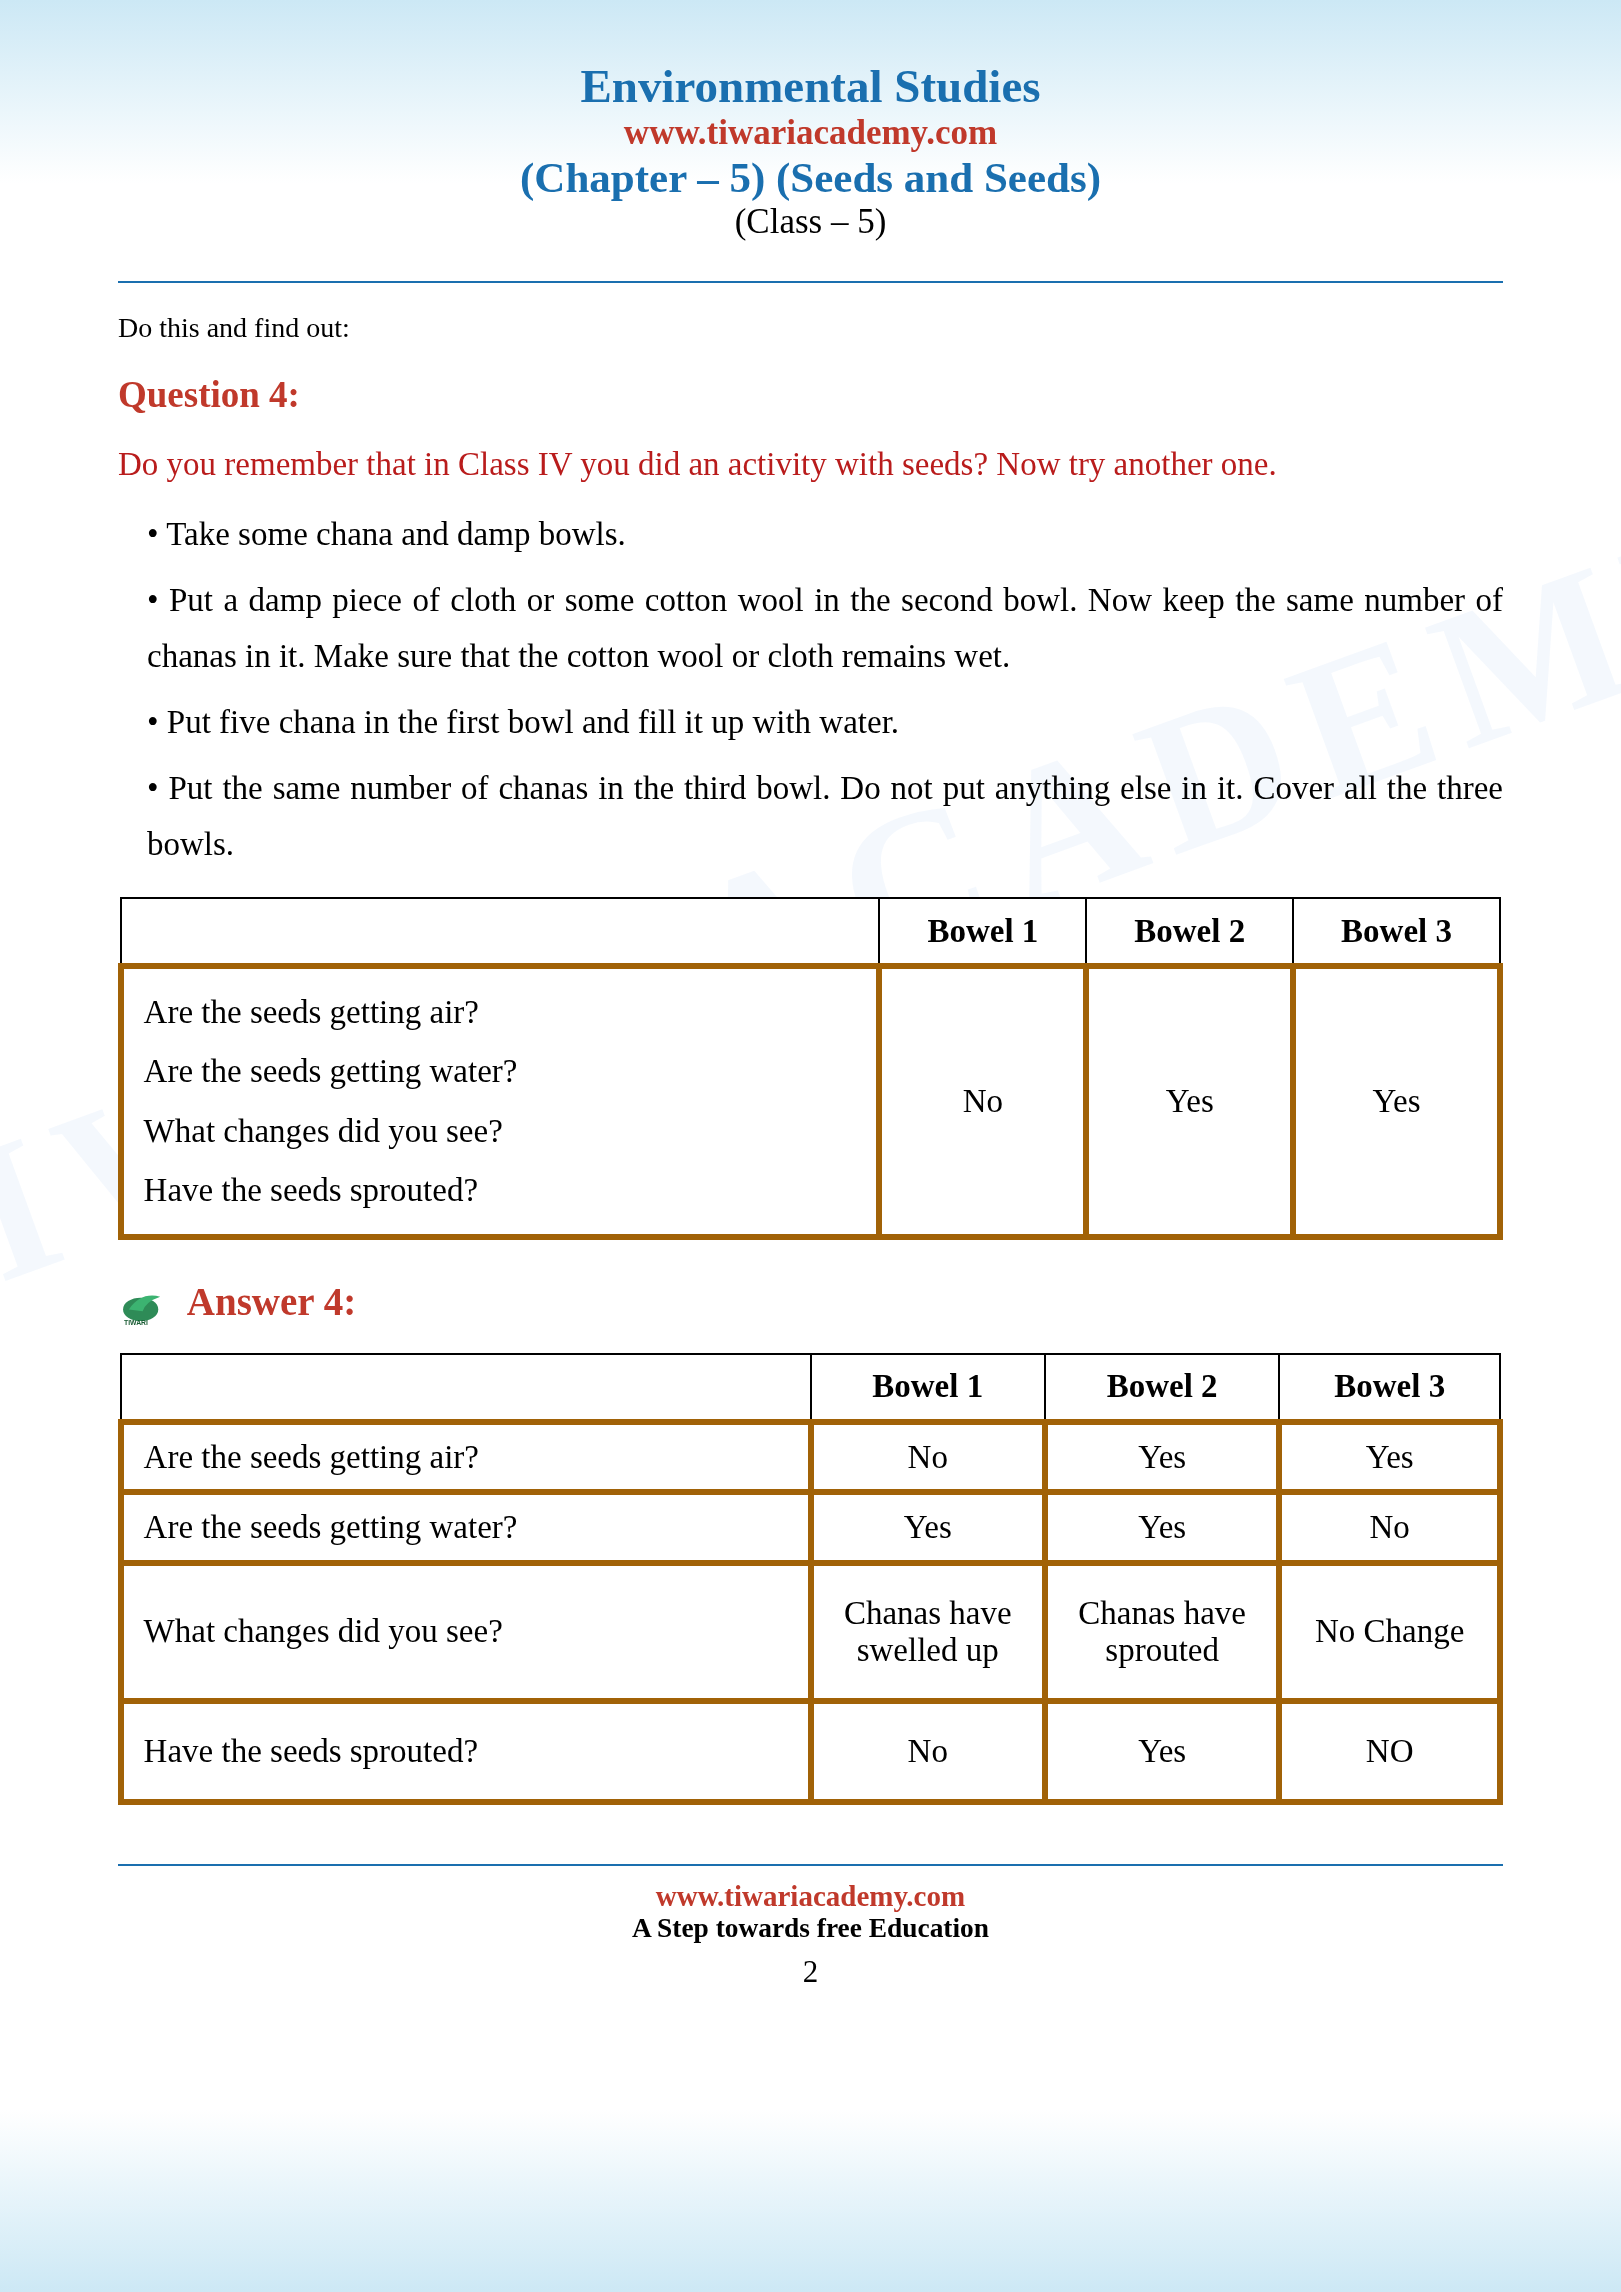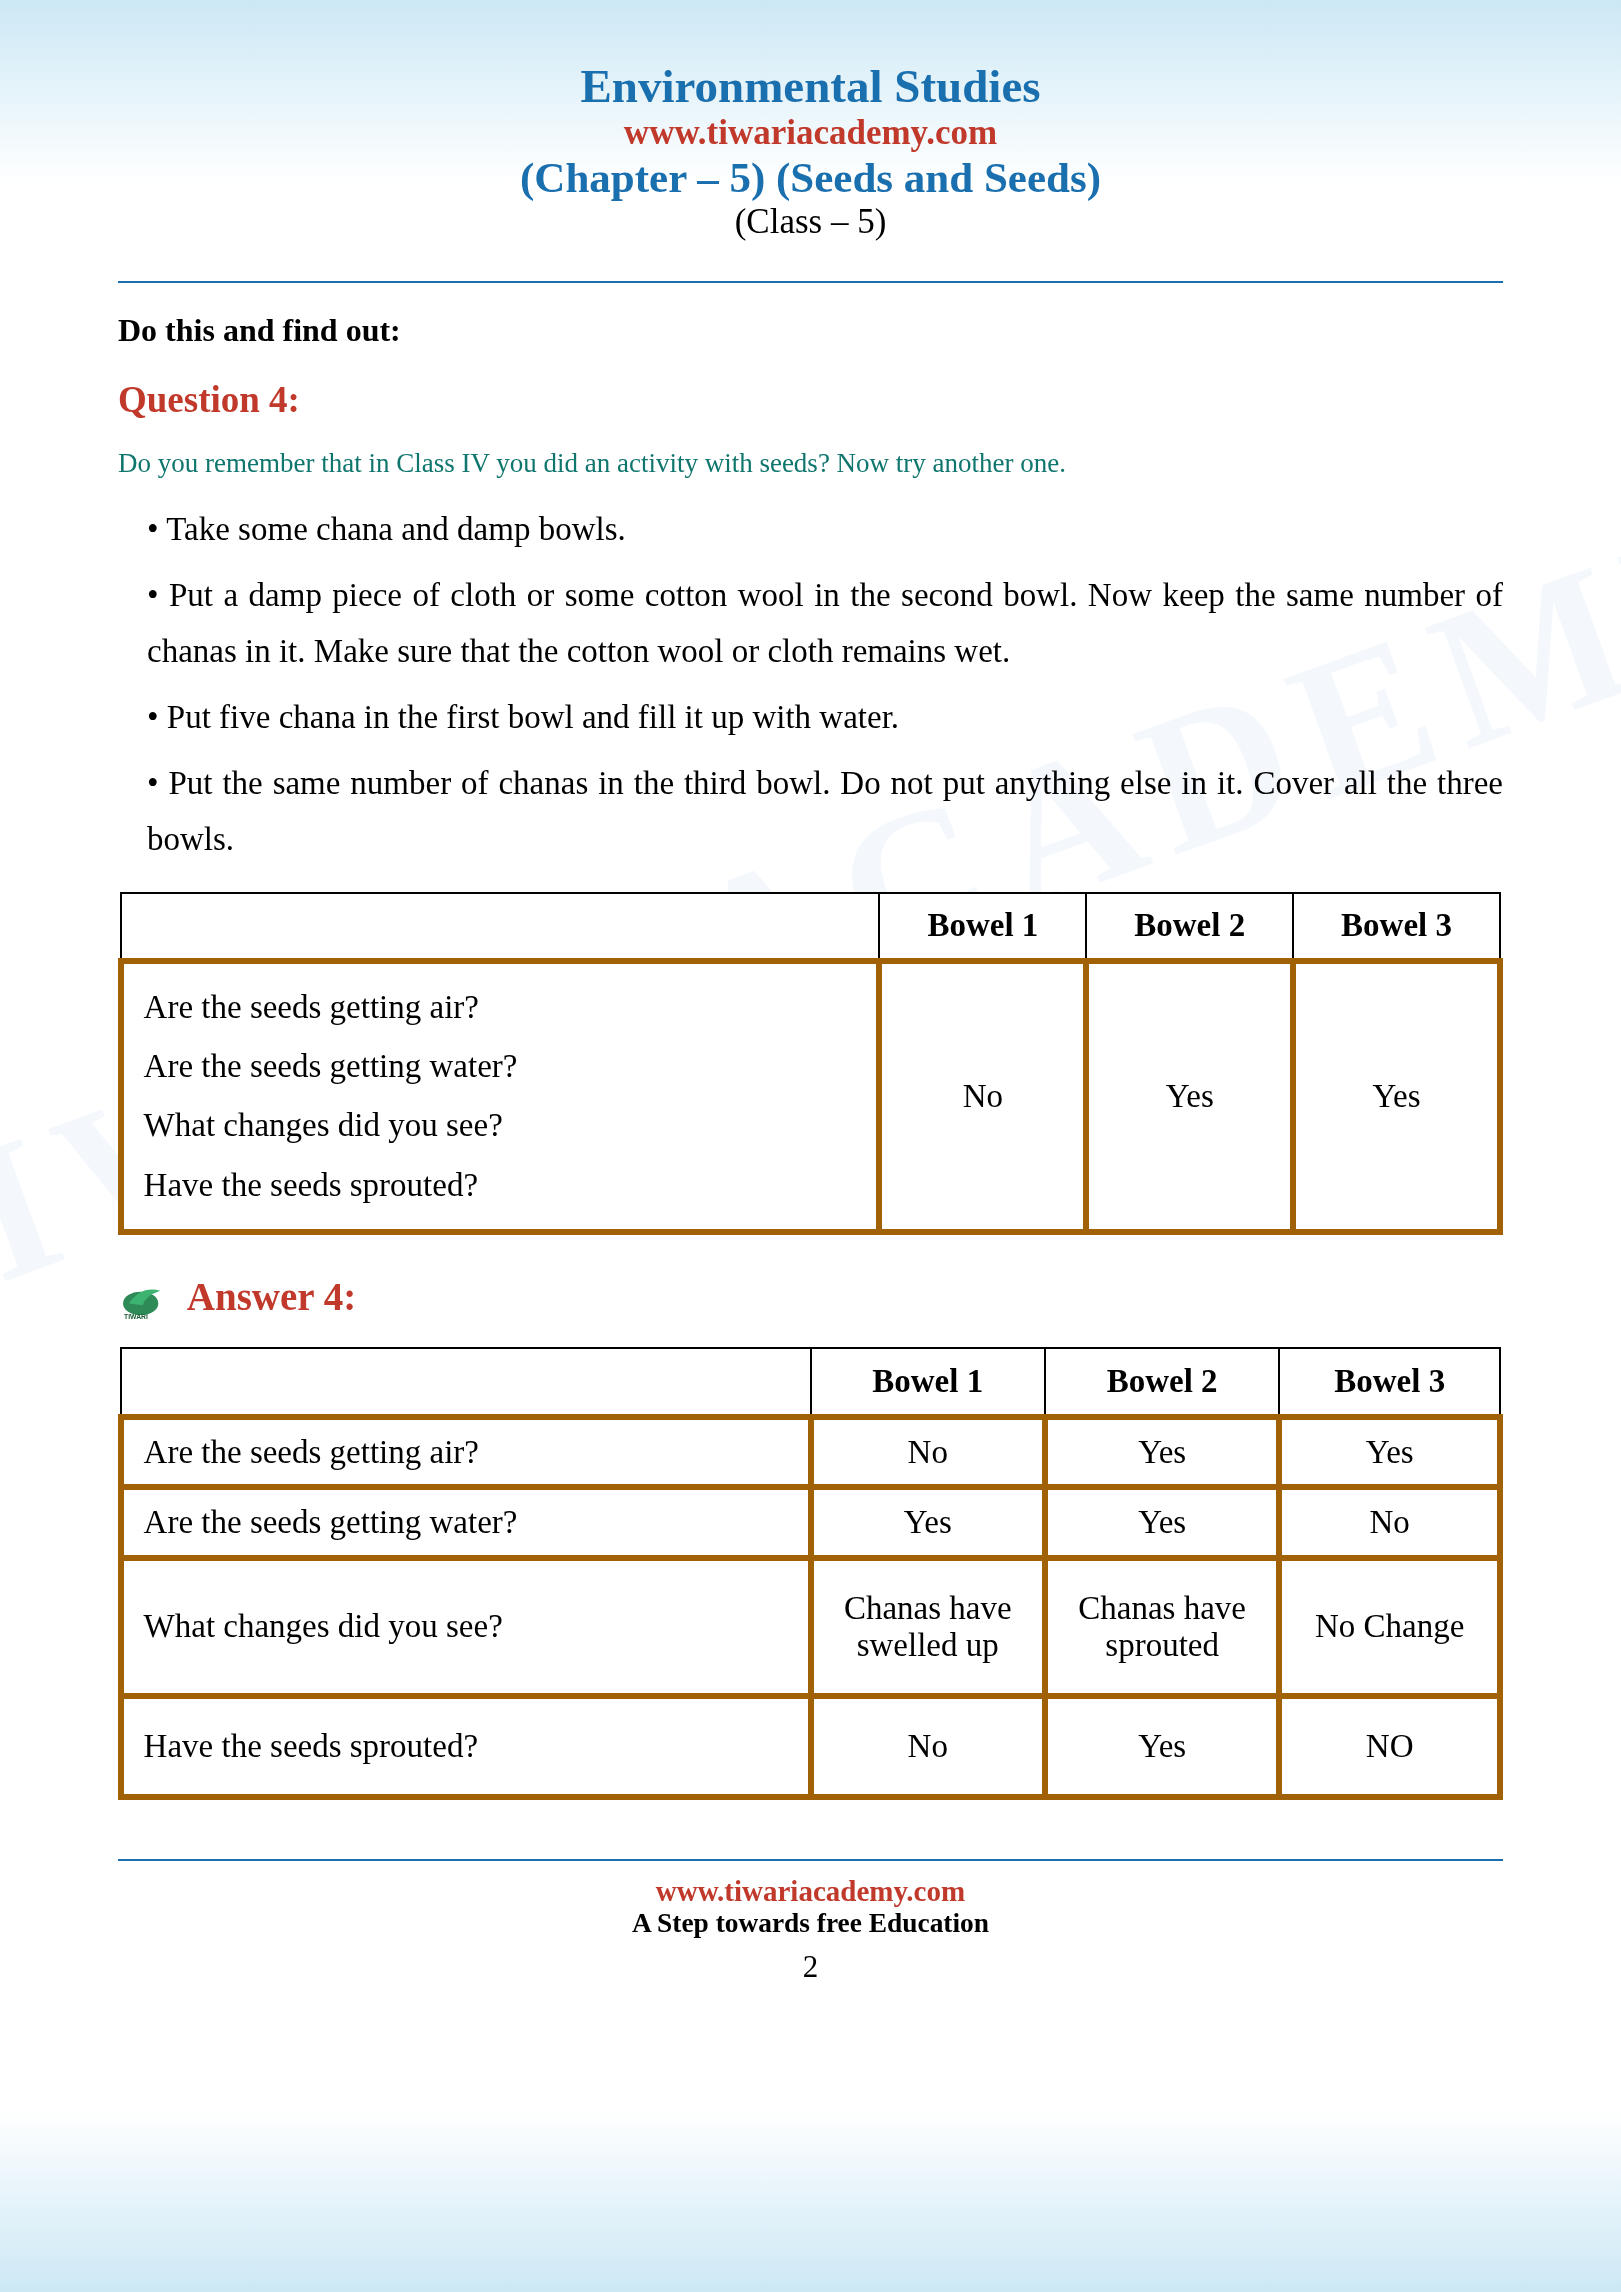--- a/index.html
+++ b/index.html
@@ -72,38 +72,38 @@
     }
 
     .header-divider {
       border: none;
       border-top: 2px solid #1a6faf;
       margin: 29px 0;
     }
 
     
     .section-heading {
-      font-size: 32px;
-      font-weight: bold;
+      font-size: 28px;
+      font-weight: normal;
       color: #000000;
       margin-bottom: 29px;
       font-family: 'Times New Roman', Times, serif;
     }
 
     .question-label {
       font-size: 37px;
       font-weight: bold;
       color: #c0392b;
       margin-bottom: 19.6px;
       font-family: 'Times New Roman', Times, serif;
     }
 
     .question-text {
-      font-size: 27px;
-      color: #0f766e;
+      font-size: 33px;
+      color: #b91c1c;
       line-height: 1.7;
       text-align: justify;
       margin-bottom: 14.7px;
       font-family: 'Times New Roman', Times, serif;
     }
 
     .bullet-item {
       font-size: 33px;
       color: #000000;
       line-height: 1.7;

